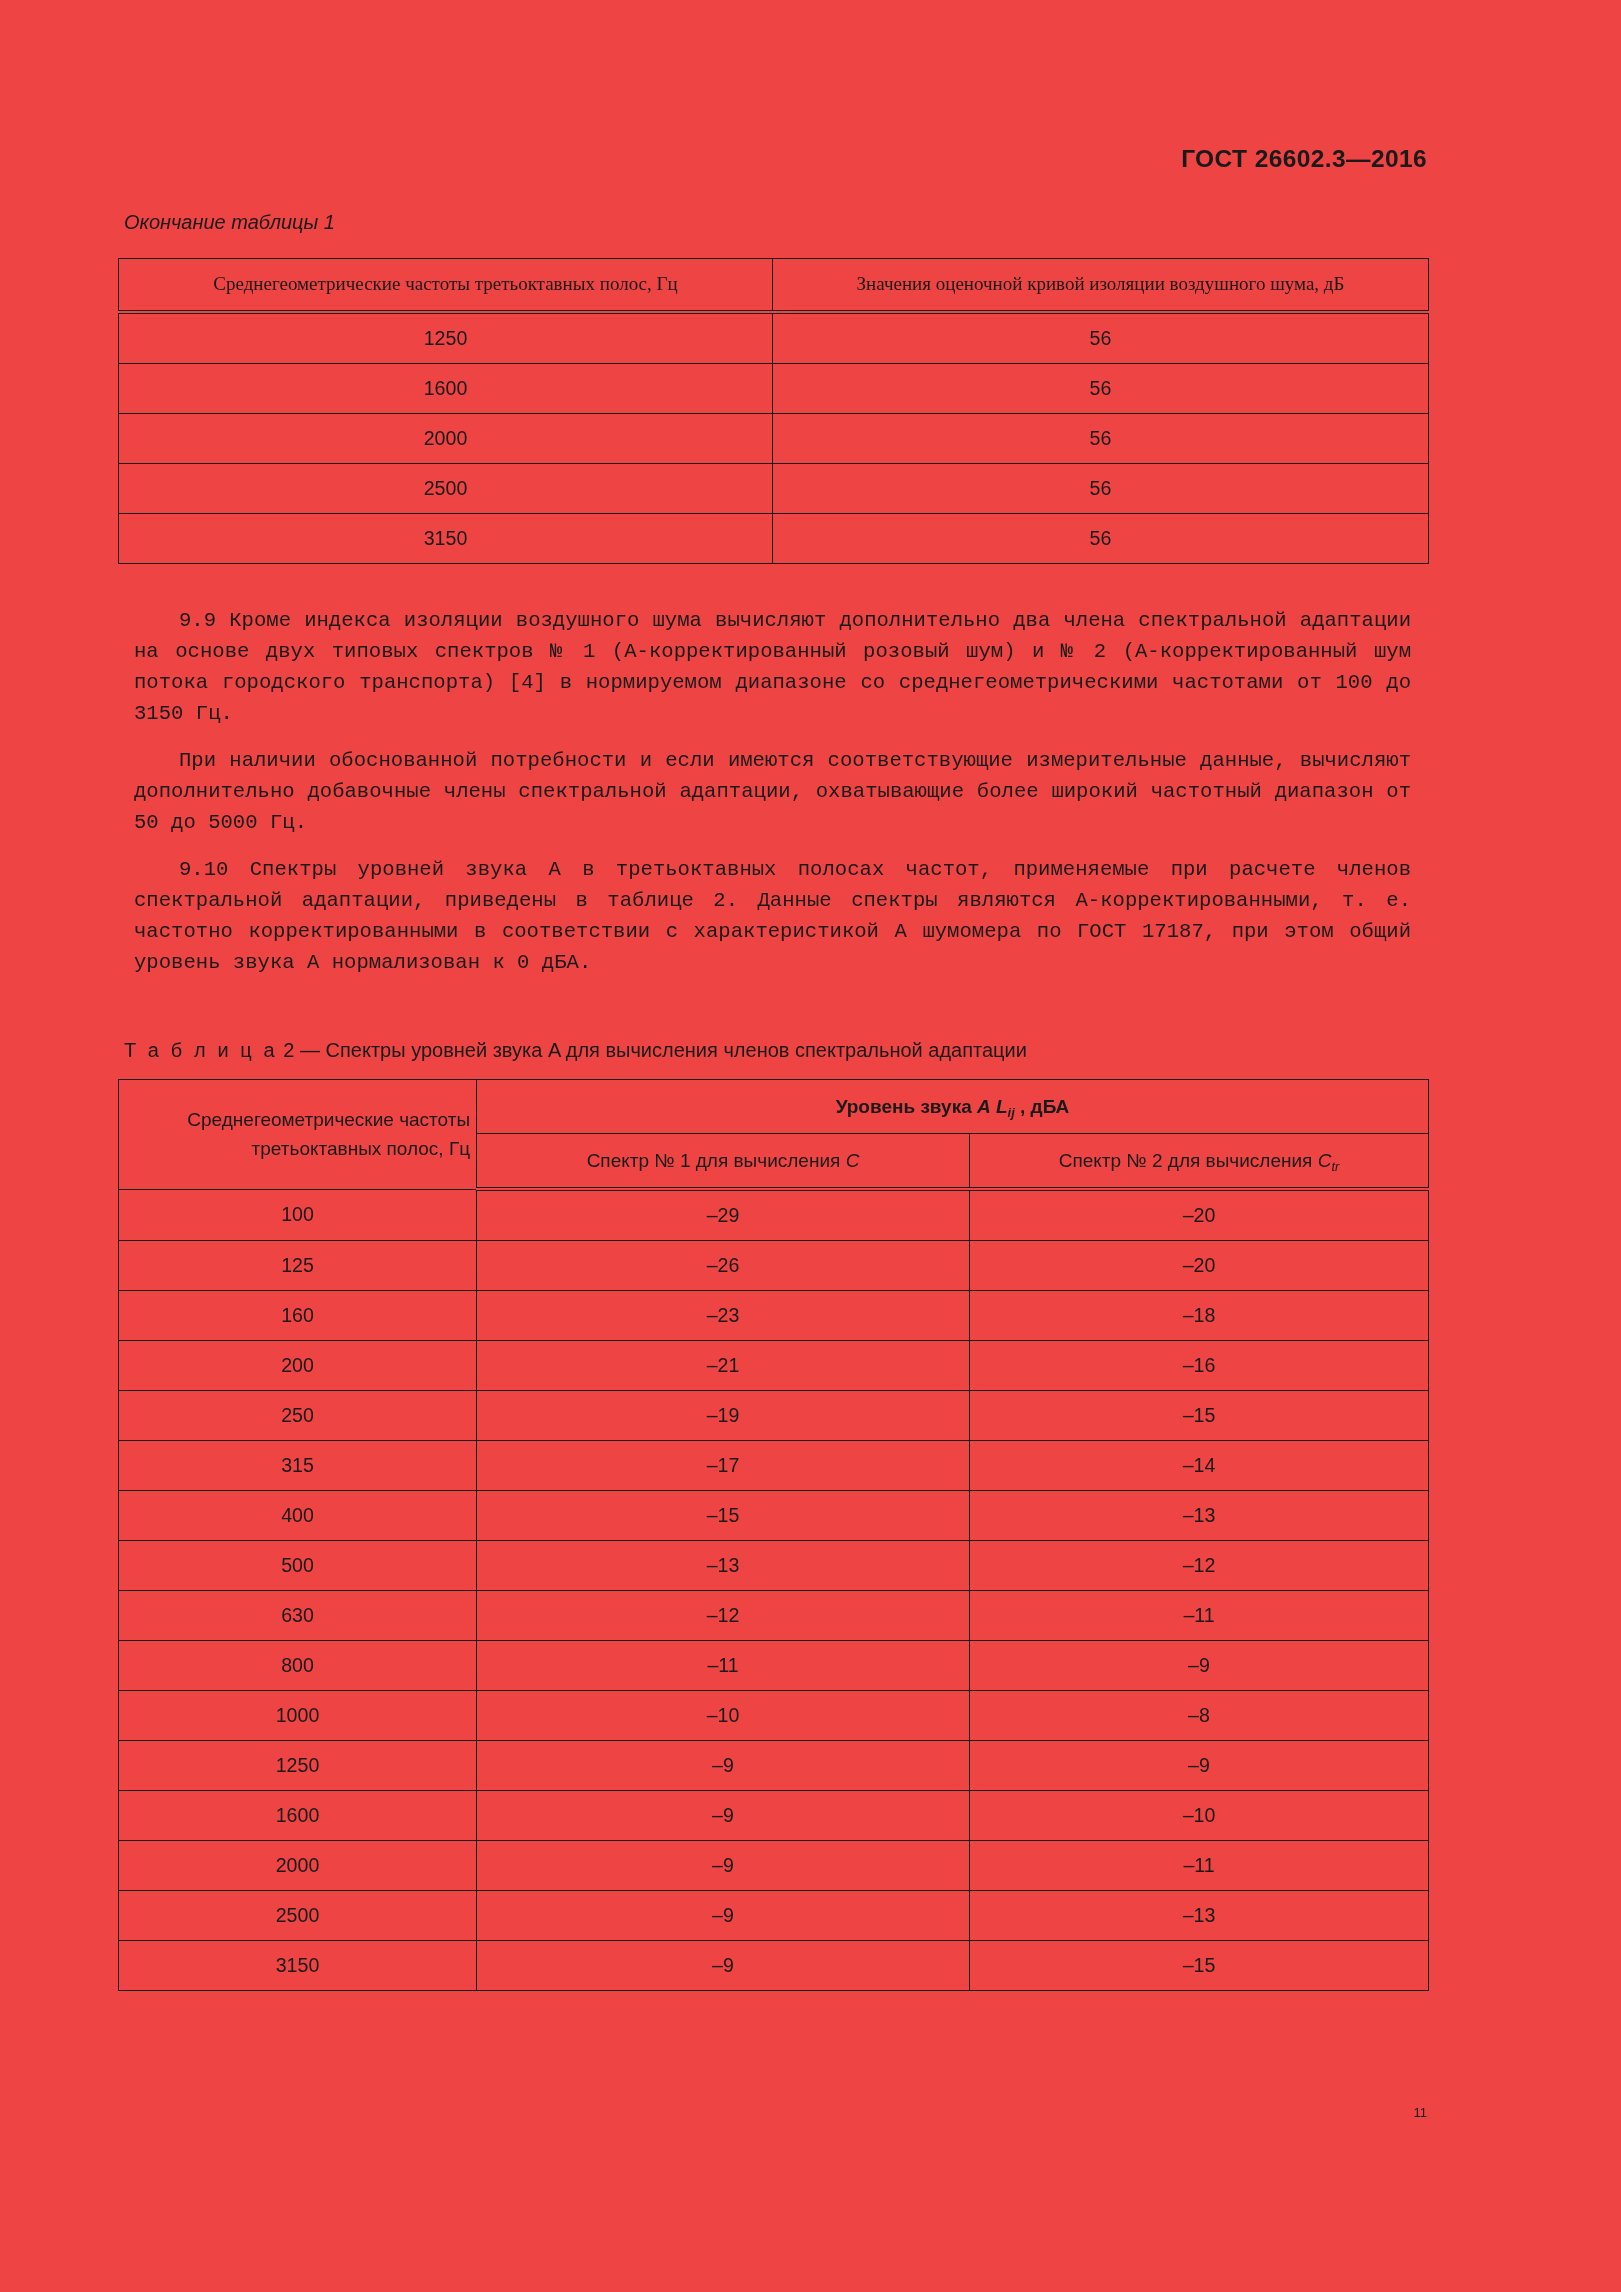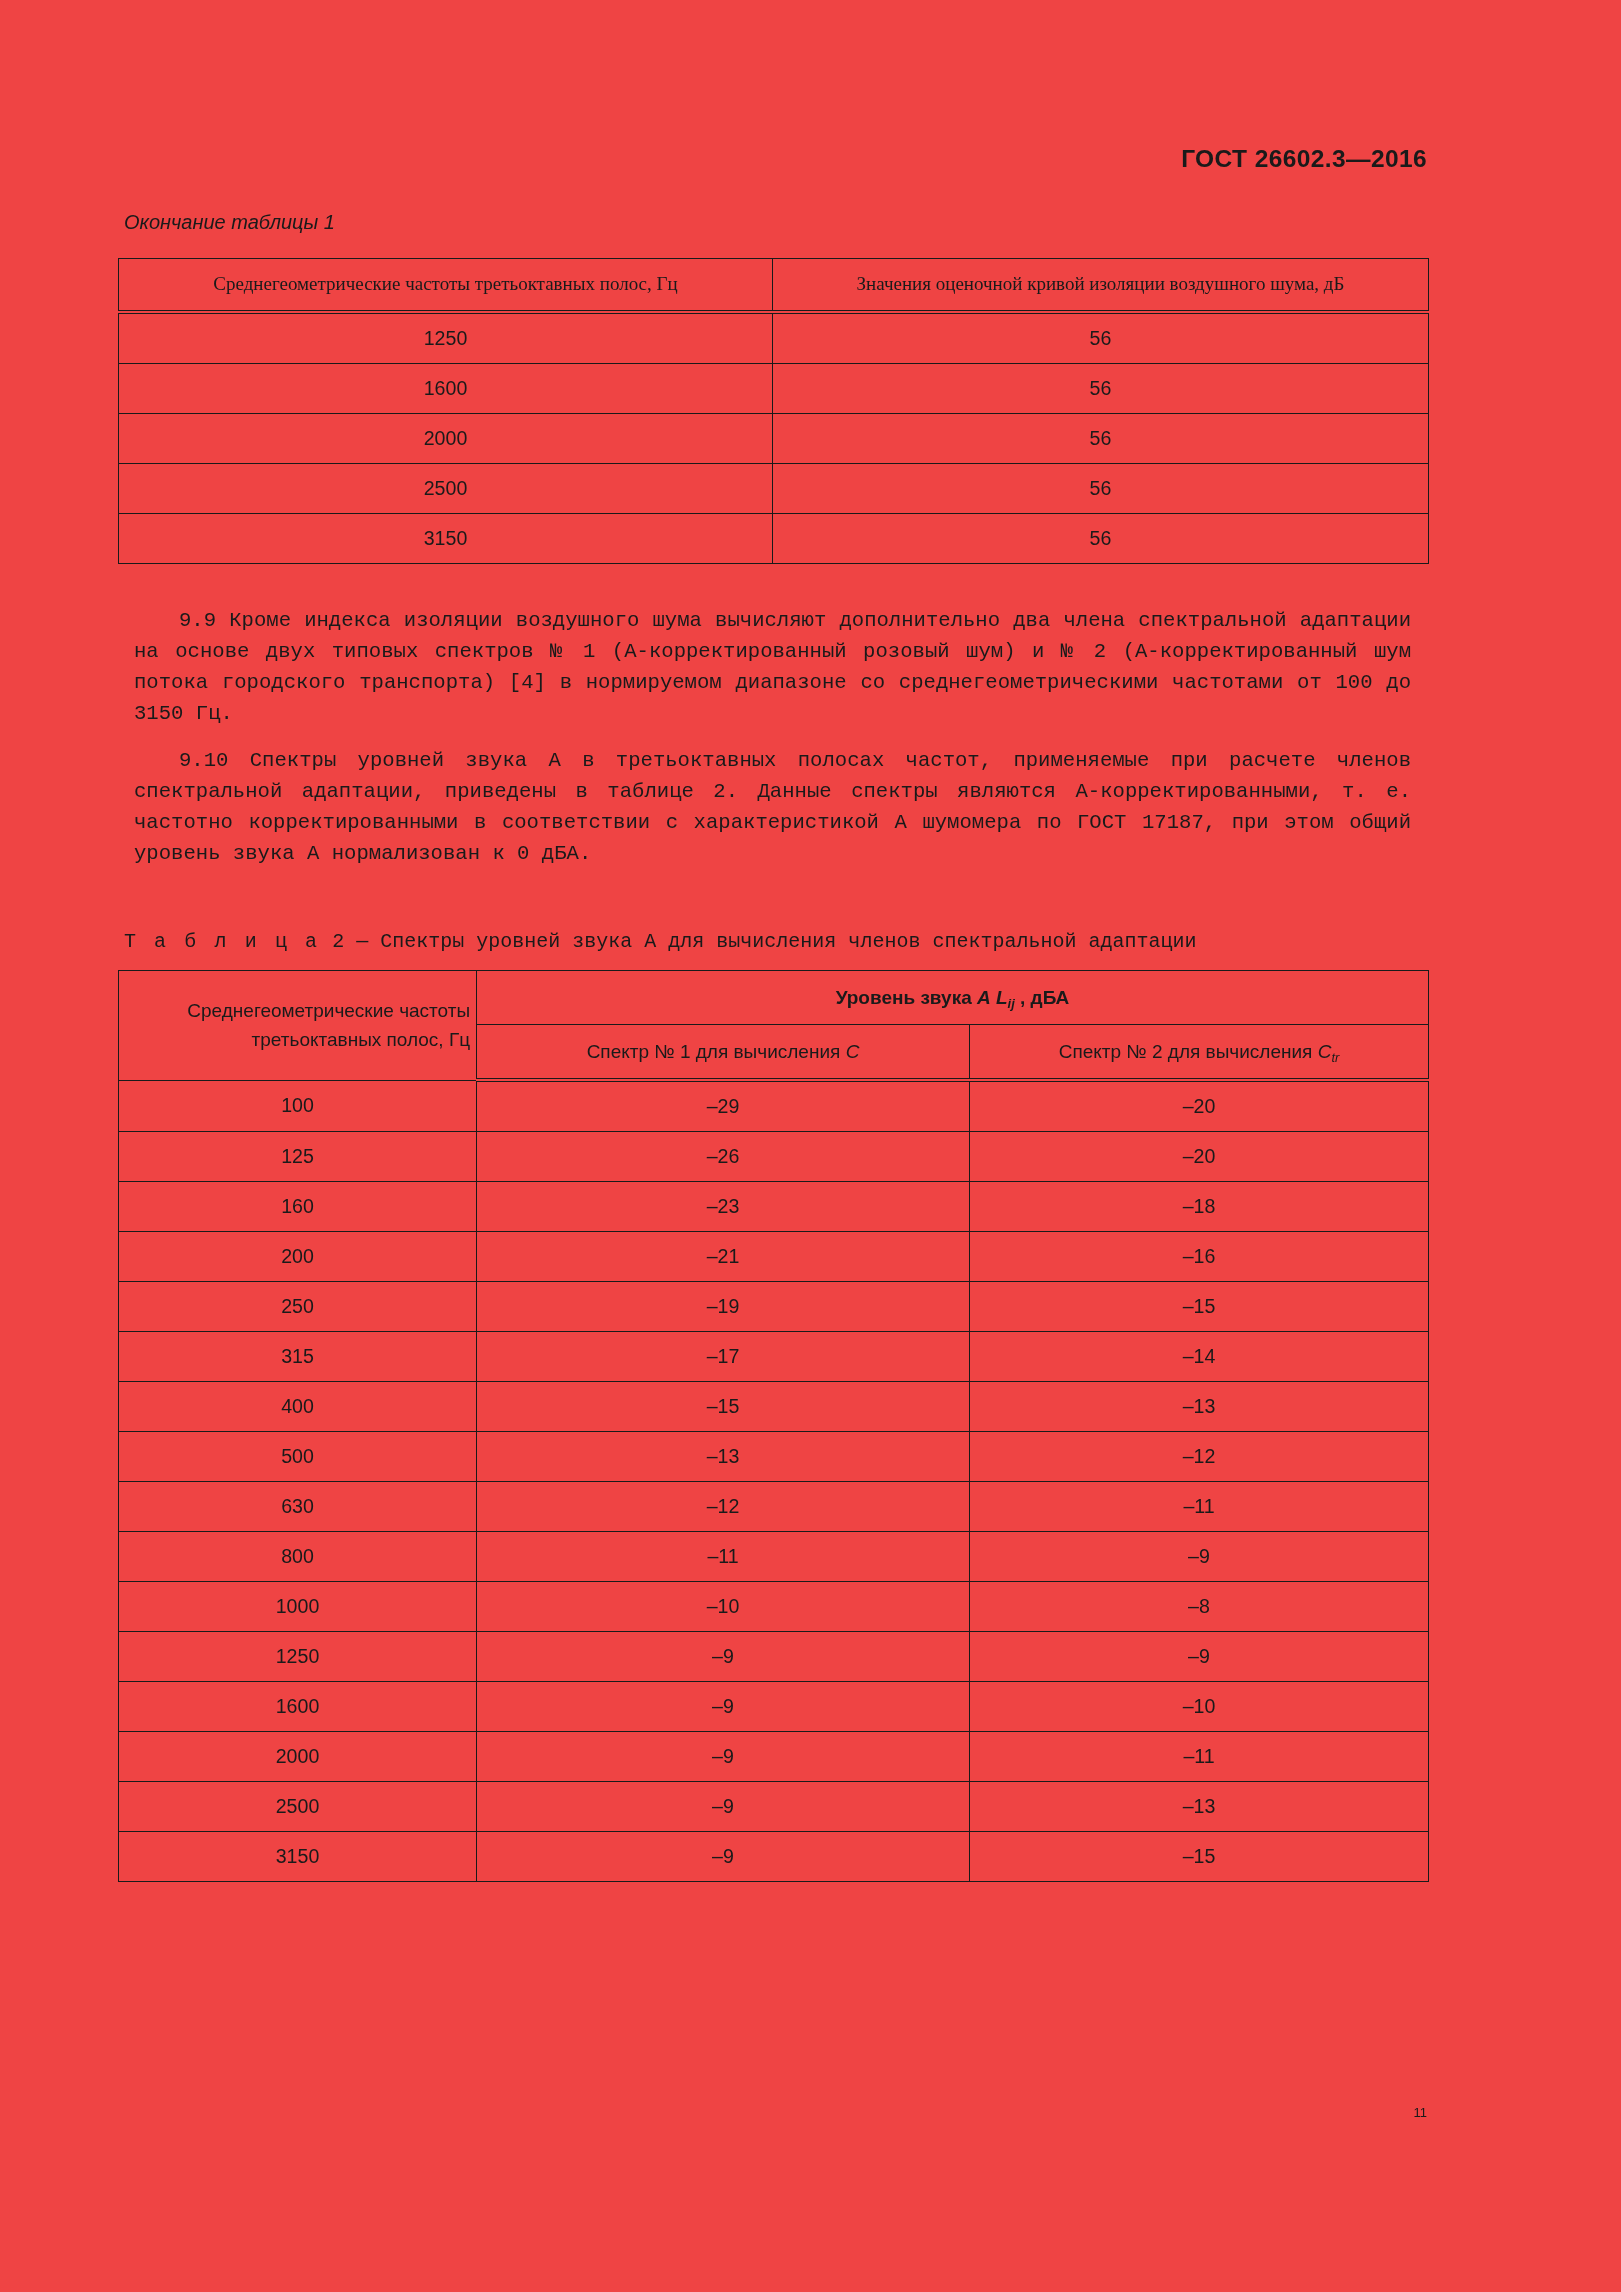--- a/index.html
+++ b/index.html
@@ -46,21 +46,20 @@
   .table-caption {
     font-size: 20px;
     font-style: italic;
     margin: 0 0 23.5px 5.9px;
   }
 
   .table-caption-2 {
     font-size: 20px;
     margin: 0 0 17.6px 5.9px;
     white-space: nowrap;
-    font-family: Liberation Mono, monospace;
   }
   .table-caption-2 .spaced {
     letter-spacing: 3.1px;
   }
 
   
   table.gost {
     width: 1309px;
     border-collapse: collapse;
     table-layout: fixed;
@@ -170,20 +169,21 @@
         </tr>
         <tr>
           <td>3150</td>
           <td>56</td>
         </tr>
       </tbody>
     </table>
 
     <div class="body-text">
       <p>9.9 Кроме индекса изоляции воздушного шума вычисляют дополнительно два члена спектральной адаптации на основе двух типовых спектров № 1 (A-корректированный розовый шум) и № 2 (A-корректированный шум потока городского транспорта) [4] в нормируемом диапазоне со среднегеометрическими частотами от 100 до 3150 Гц.</p>
+      <p class="gap-before">При наличии обоснованной потребности и если имеются соответствующие измерительные данные, вычисляют дополнительно добавочные члены спектральной адаптации, охватывающие более широкий частотный диапазон от 50 до 5000 Гц.</p>
       <p class="gap-before">9.10 Спектры уровней звука A в третьоктавных полосах частот, применяемые при расчете членов спектральной адаптации, приведены в таблице 2. Данные спектры являются A-корректированными, т. е. частотно корректированными в соответствии с характеристикой A шумомера по ГОСТ 17187, при этом общий уровень звука A нормализован к 0 дБA.</p>
     </div>
 
     <div class="spacer-before-t2"></div>
 
     <div class="table-caption-2">
       <span class="spaced">Т а б л и ц а</span><span>&nbsp;</span><span>2</span>
       <span>—</span>
       <span>Спектры уровней звука A для вычисления членов спектральной адаптации</span>
     </div>

